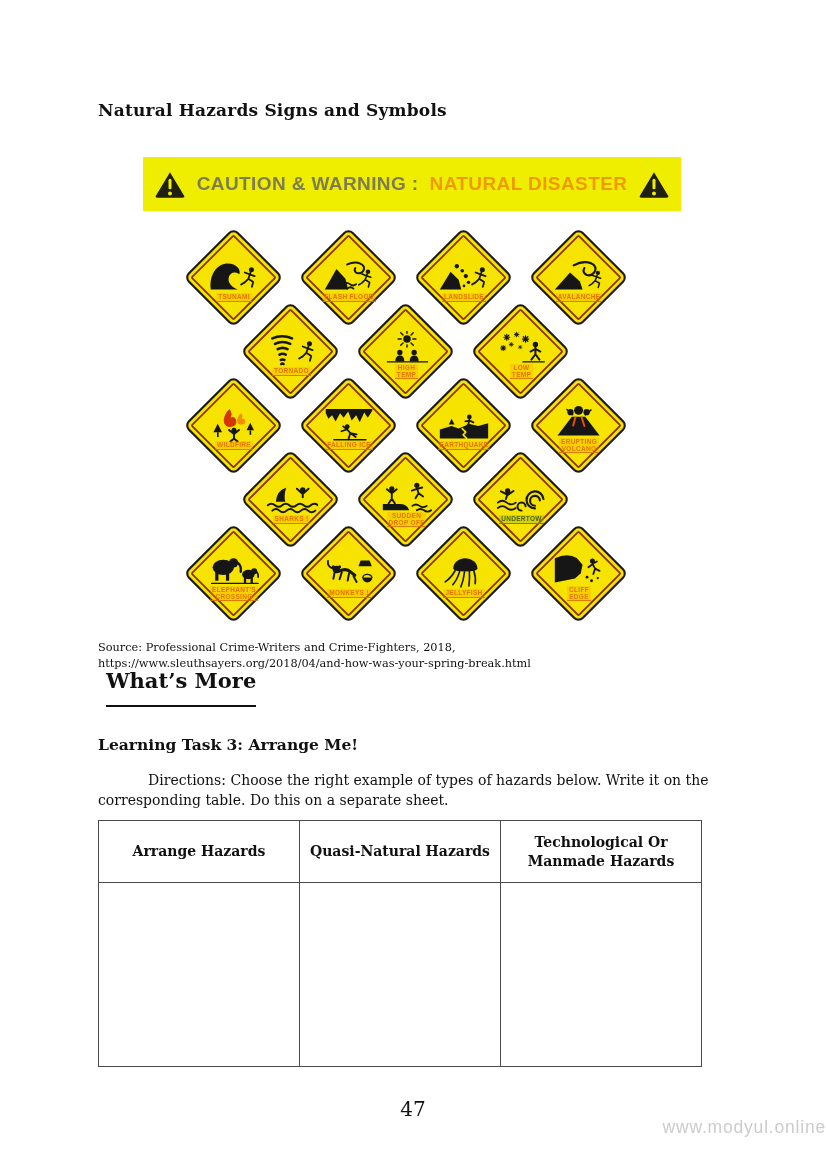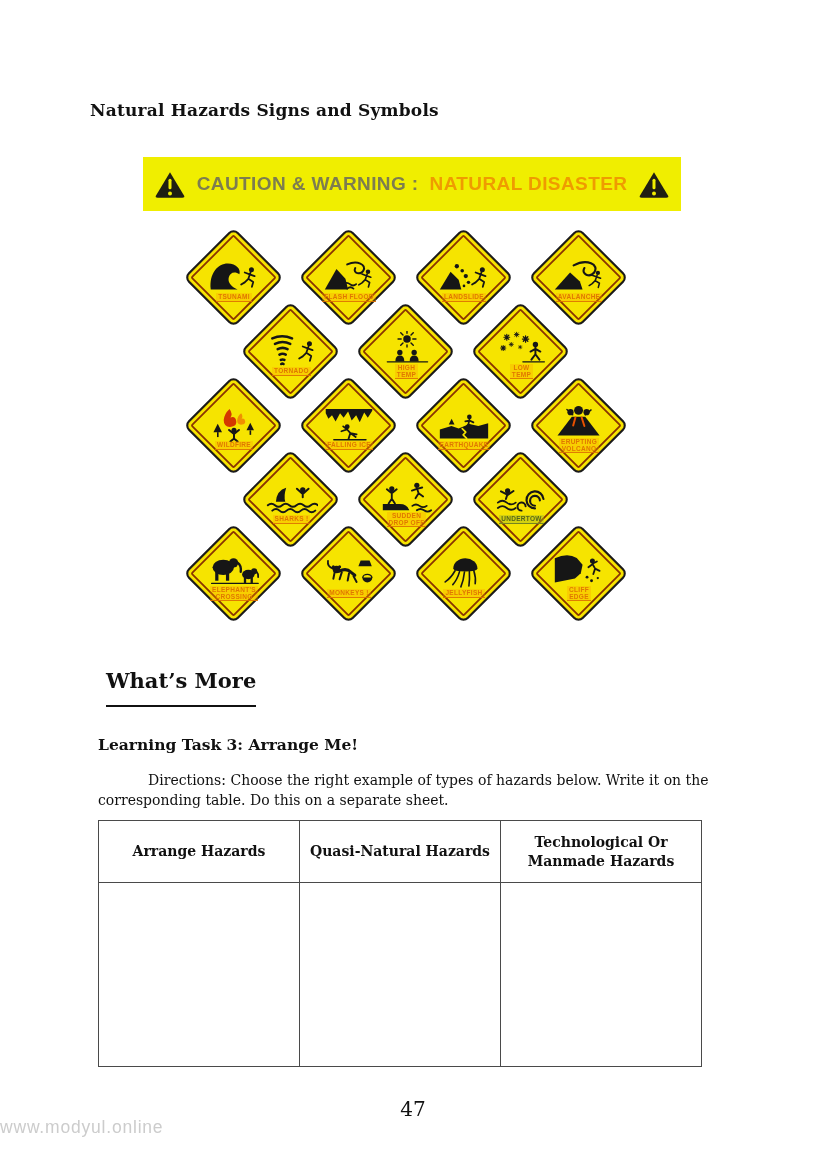--- a/index.html
+++ b/index.html
@@ -3,21 +3,21 @@
 <meta charset="utf-8">
 <style>
   html,body{margin:0;padding:0;}
   body{
     width:826px;height:1169px;background:#ffffff;position:relative;
     font-family:"DejaVu Serif","Liberation Serif",serif;color:#111;
     overflow:hidden;
   }
   .page{position:absolute;inset:0;}
 
-  .title{position:absolute;left:90px;top:100px;font-size:17px;font-weight:bold;letter-spacing:.2px;}
+  .title{position:absolute;left:98px;top:100px;font-size:17px;font-weight:bold;letter-spacing:.2px;}
 
   .banner{
     position:absolute;left:143px;top:157px;width:538px;height:54px;
     background:var(--banner-bg,#f0ee00);
     display:flex;align-items:center;justify-content:center;gap:11px;
   }
   .banner-text{font-family:"Liberation Sans",sans-serif;font-weight:bold;font-size:19px;letter-spacing:.4px;white-space:nowrap;}
   .banner-caution{color:var(--banner-caution,#7d7d4f);}
   .banner-disaster{color:var(--banner-disaster,#ef9b00);}
 
@@ -52,21 +52,21 @@
 
   .hazard-table{position:absolute;left:98px;top:820px;width:604px;border-collapse:collapse;table-layout:fixed;}
   .hazard-table th{
     border:1px solid #4a4a4a;height:57px;font-size:14px;font-weight:bold;
     vertical-align:middle;text-align:center;padding:2px 8px;white-space:pre-line;line-height:1.3;
   }
   .hazard-table td{border:1px solid #4a4a4a;height:181px;}
 
   .page-number{position:absolute;top:1097px;left:0;width:100%;text-align:center;font-size:20px;}
   .watermark{
-    position:absolute;top:1117px;left:0;width:100%;text-align:left;
+    position:absolute;top:1117px;left:0;width:100%;text-align:right;
     font-family:"Liberation Sans",sans-serif;font-size:17.5px;
     color:var(--watermark,#cccccc);letter-spacing:.8px;
   }
 </style>
 </head>
 <body style="--banner-bg: #f0ee00; --banner-caution: #7d7d4f; --banner-disaster: #ef9b00; --sign-bg: #f6e400; --sign-border: #1a1a1a; --sign-ring: #8a3500; --sign-label: #e07800; --watermark: #cccccc;">
 
 <div class="page">
 
   <div class="title">Natural Hazards Signs and Symbols</div>
@@ -369,20 +369,24 @@
               <circle cx="43" cy="31" r="1.6" fill="#161616"></circle>
               <circle cx="50" cy="28" r="1.3" fill="#161616"></circle>
             </svg>
             <div class="sign-label">CLIFF
 EDGE</div>
           </div>
         </div>
       </div>
     </div>
 
+  <div class="source">
+    <div>Source: Professional Crime-Writers and Crime-Fighters, 2018,</div>
+    <div>https://www.sleuthsayers.org/2018/04/and-how-was-your-spring-break.html</div>
+  </div>
 
   <div class="whats-more">What’s More</div>
 
   <div class="task-heading">Learning Task 3: Arrange Me!</div>
 
   <div class="directions">Directions: Choose the right example of types of hazards below. Write it on the corresponding table. Do this on a separate sheet.</div>
 
   <table class="hazard-table">
     <thead>
         <tr>

